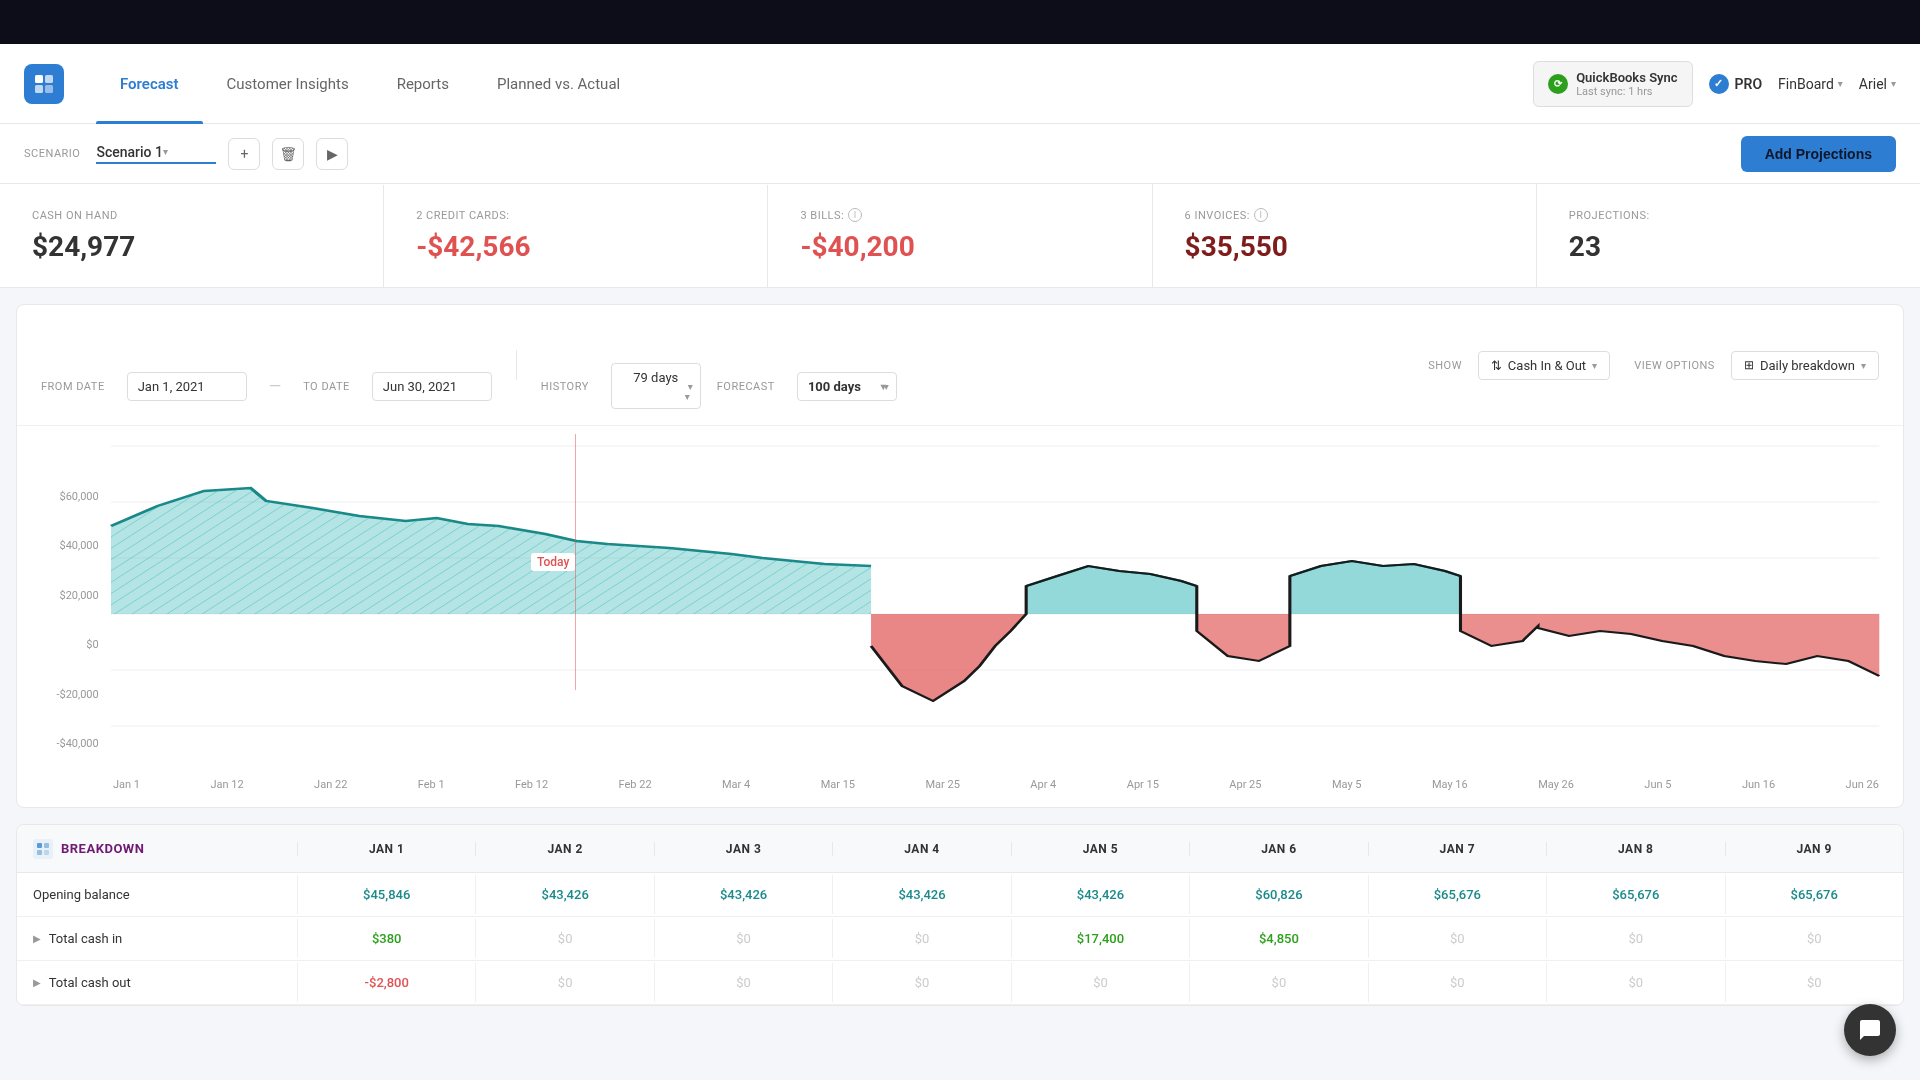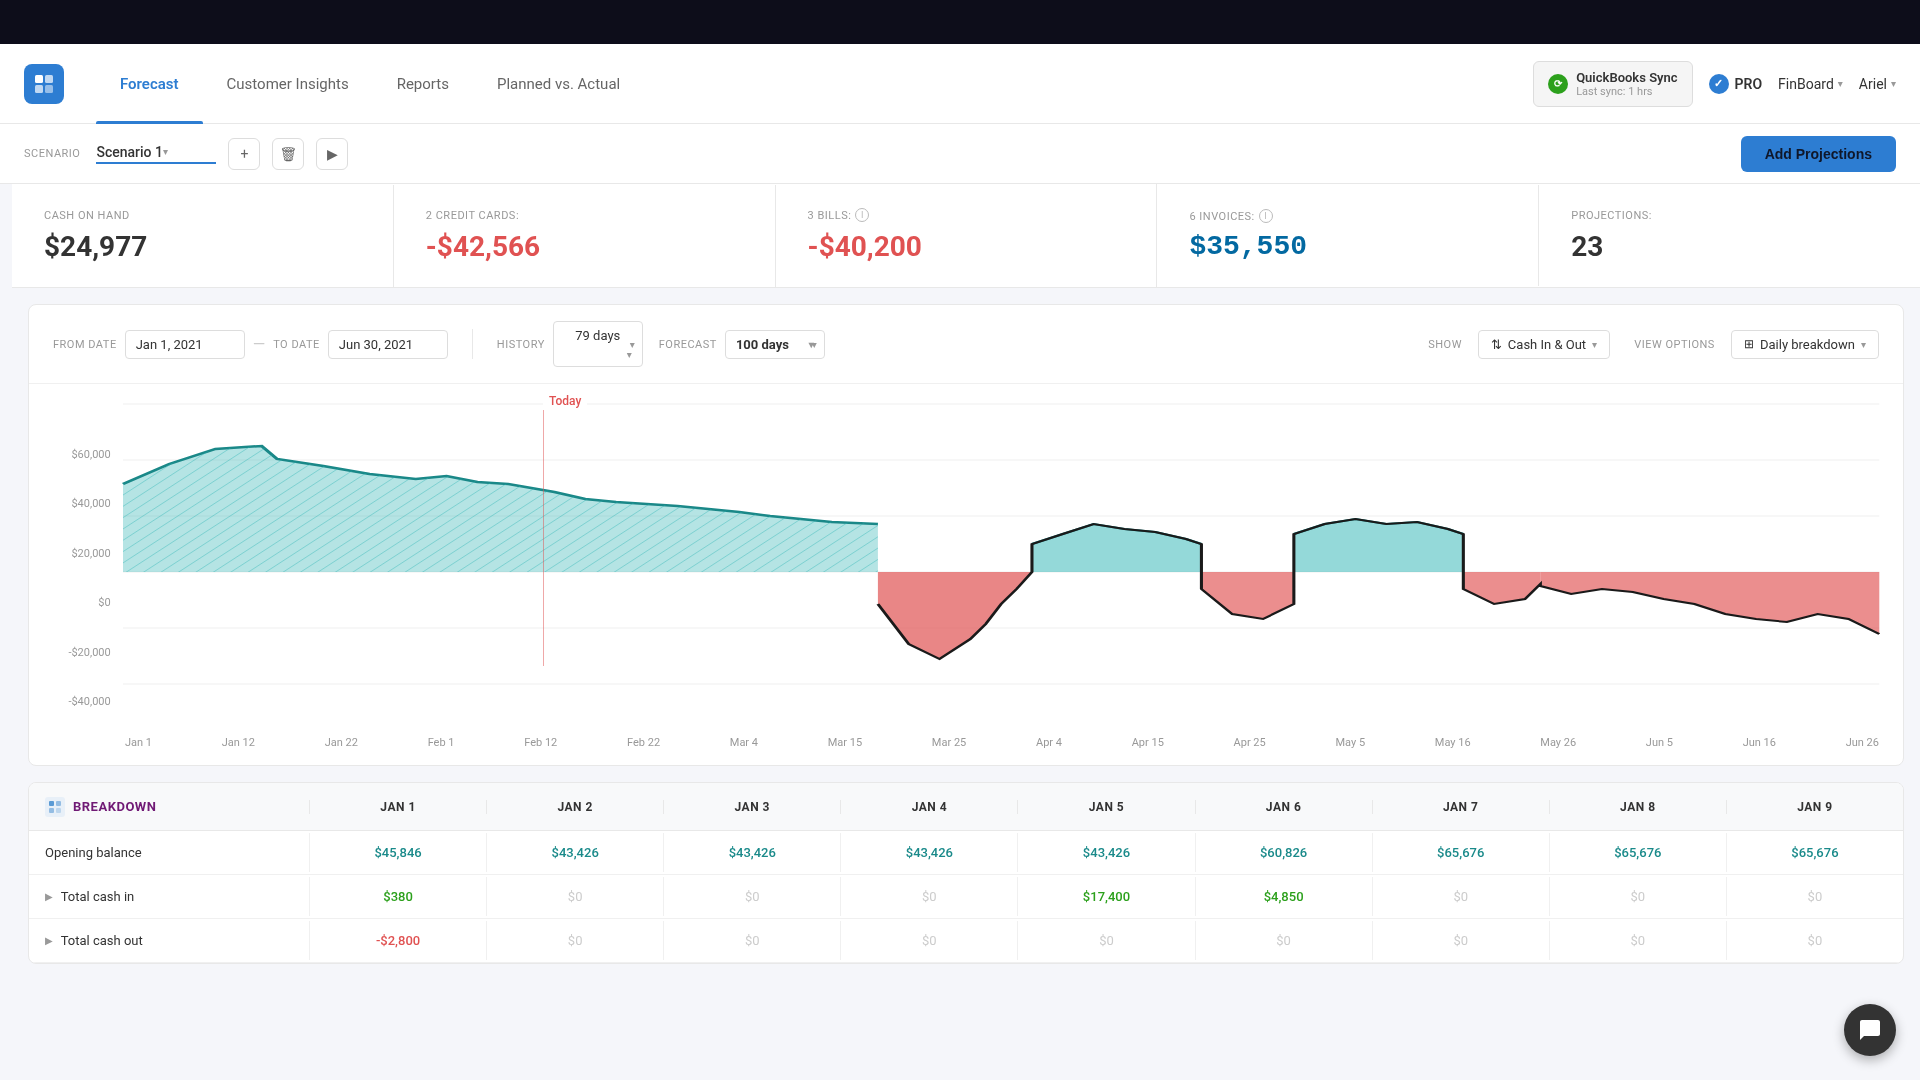--- a/index.html
+++ b/index.html
@@ -185,21 +185,21 @@
       padding: 10px 24px;
       font-size: 14px;
       font-weight: 600;
       cursor: pointer;
     }
 
     
     .main-content {
       background: #f5f6fa;
       min-height: calc(1080px - 184px);
-      padding: 0 0 24px 12px;
+      padding: 0 0 24px 0;
     }
 
     
     .stats-bar {
       background: #fff;
       display: flex;
       align-items: center;
       border-bottom: 1px solid #e8e8e8;
       margin-bottom: 0;
     }
@@ -219,21 +219,21 @@
       display: flex;
       align-items: center;
       gap: 4px;
     }
     .stat-value {
       font-size: 28px;
       font-weight: 700;
       color: #333;
     }
     .stat-value.negative { color: #e05252; }
-    .stat-value.teal { color: #0369a1; font-family: Liberation Mono, monospace; }
+    .stat-value.teal { color: #7f1d1d; }
     .info-icon {
       width: 14px;
       height: 14px;
       border: 1px solid #bbb;
       border-radius: 50%;
       display: inline-flex;
       align-items: center;
       justify-content: center;
       font-size: 9px;
       color: #bbb;
@@ -251,21 +251,22 @@
     .chart-controls {
       display: flex;
       align-items: center;
       padding: 16px 24px;
       gap: 16px;
       border-bottom: 1px solid #f0f0f0;
     }
     .control-group {
       display: flex;
       align-items: center;
-      gap: 8px;
+      gap: 22px;
+      margin-top: 42px;
     }
     .control-label {
       font-size: 11px;
       color: #999;
       text-transform: uppercase;
       letter-spacing: 0.5px;
     }
     .control-input {
       border: 1px solid #ddd;
       border-radius: 4px;
@@ -567,21 +568,21 @@
         <div class="show-btn">
           <span style="font-size:12px;">⊞</span>
           <span>Daily breakdown</span>
           <span style="color:#999;font-size:10px;">▾</span>
         </div>
       </div>
     </div>
 
     <div class="chart-area" style="position:relative;">
 
-      <div style="position:absolute;left:514px;top:8px;display:flex;flex-direction:column;z-index:10;">
+      <div style="position:absolute;left:514px;top:8px;display:flex;align-items:center;z-index:10;">
         <div style="font-size:12px;color:#e05252;font-weight:500;background:white;padding:2px 6px;border-radius:3px;">Today</div>
         <div style="width:1px;height:256px;background:#e05252;opacity:0.5;"></div>
       </div>
 
       <div style="display:flex;gap:0;">
         <div style="display:flex;flex-direction:column;justify-content:space-between;padding:0 12px 20px 0;width:72px;height:280px;font-size:11px;color:#999;text-align:right;margin-top:44px;">
           <span>$60,000</span>
           <span>$40,000</span>
           <span>$20,000</span>
           <span>$0</span>

